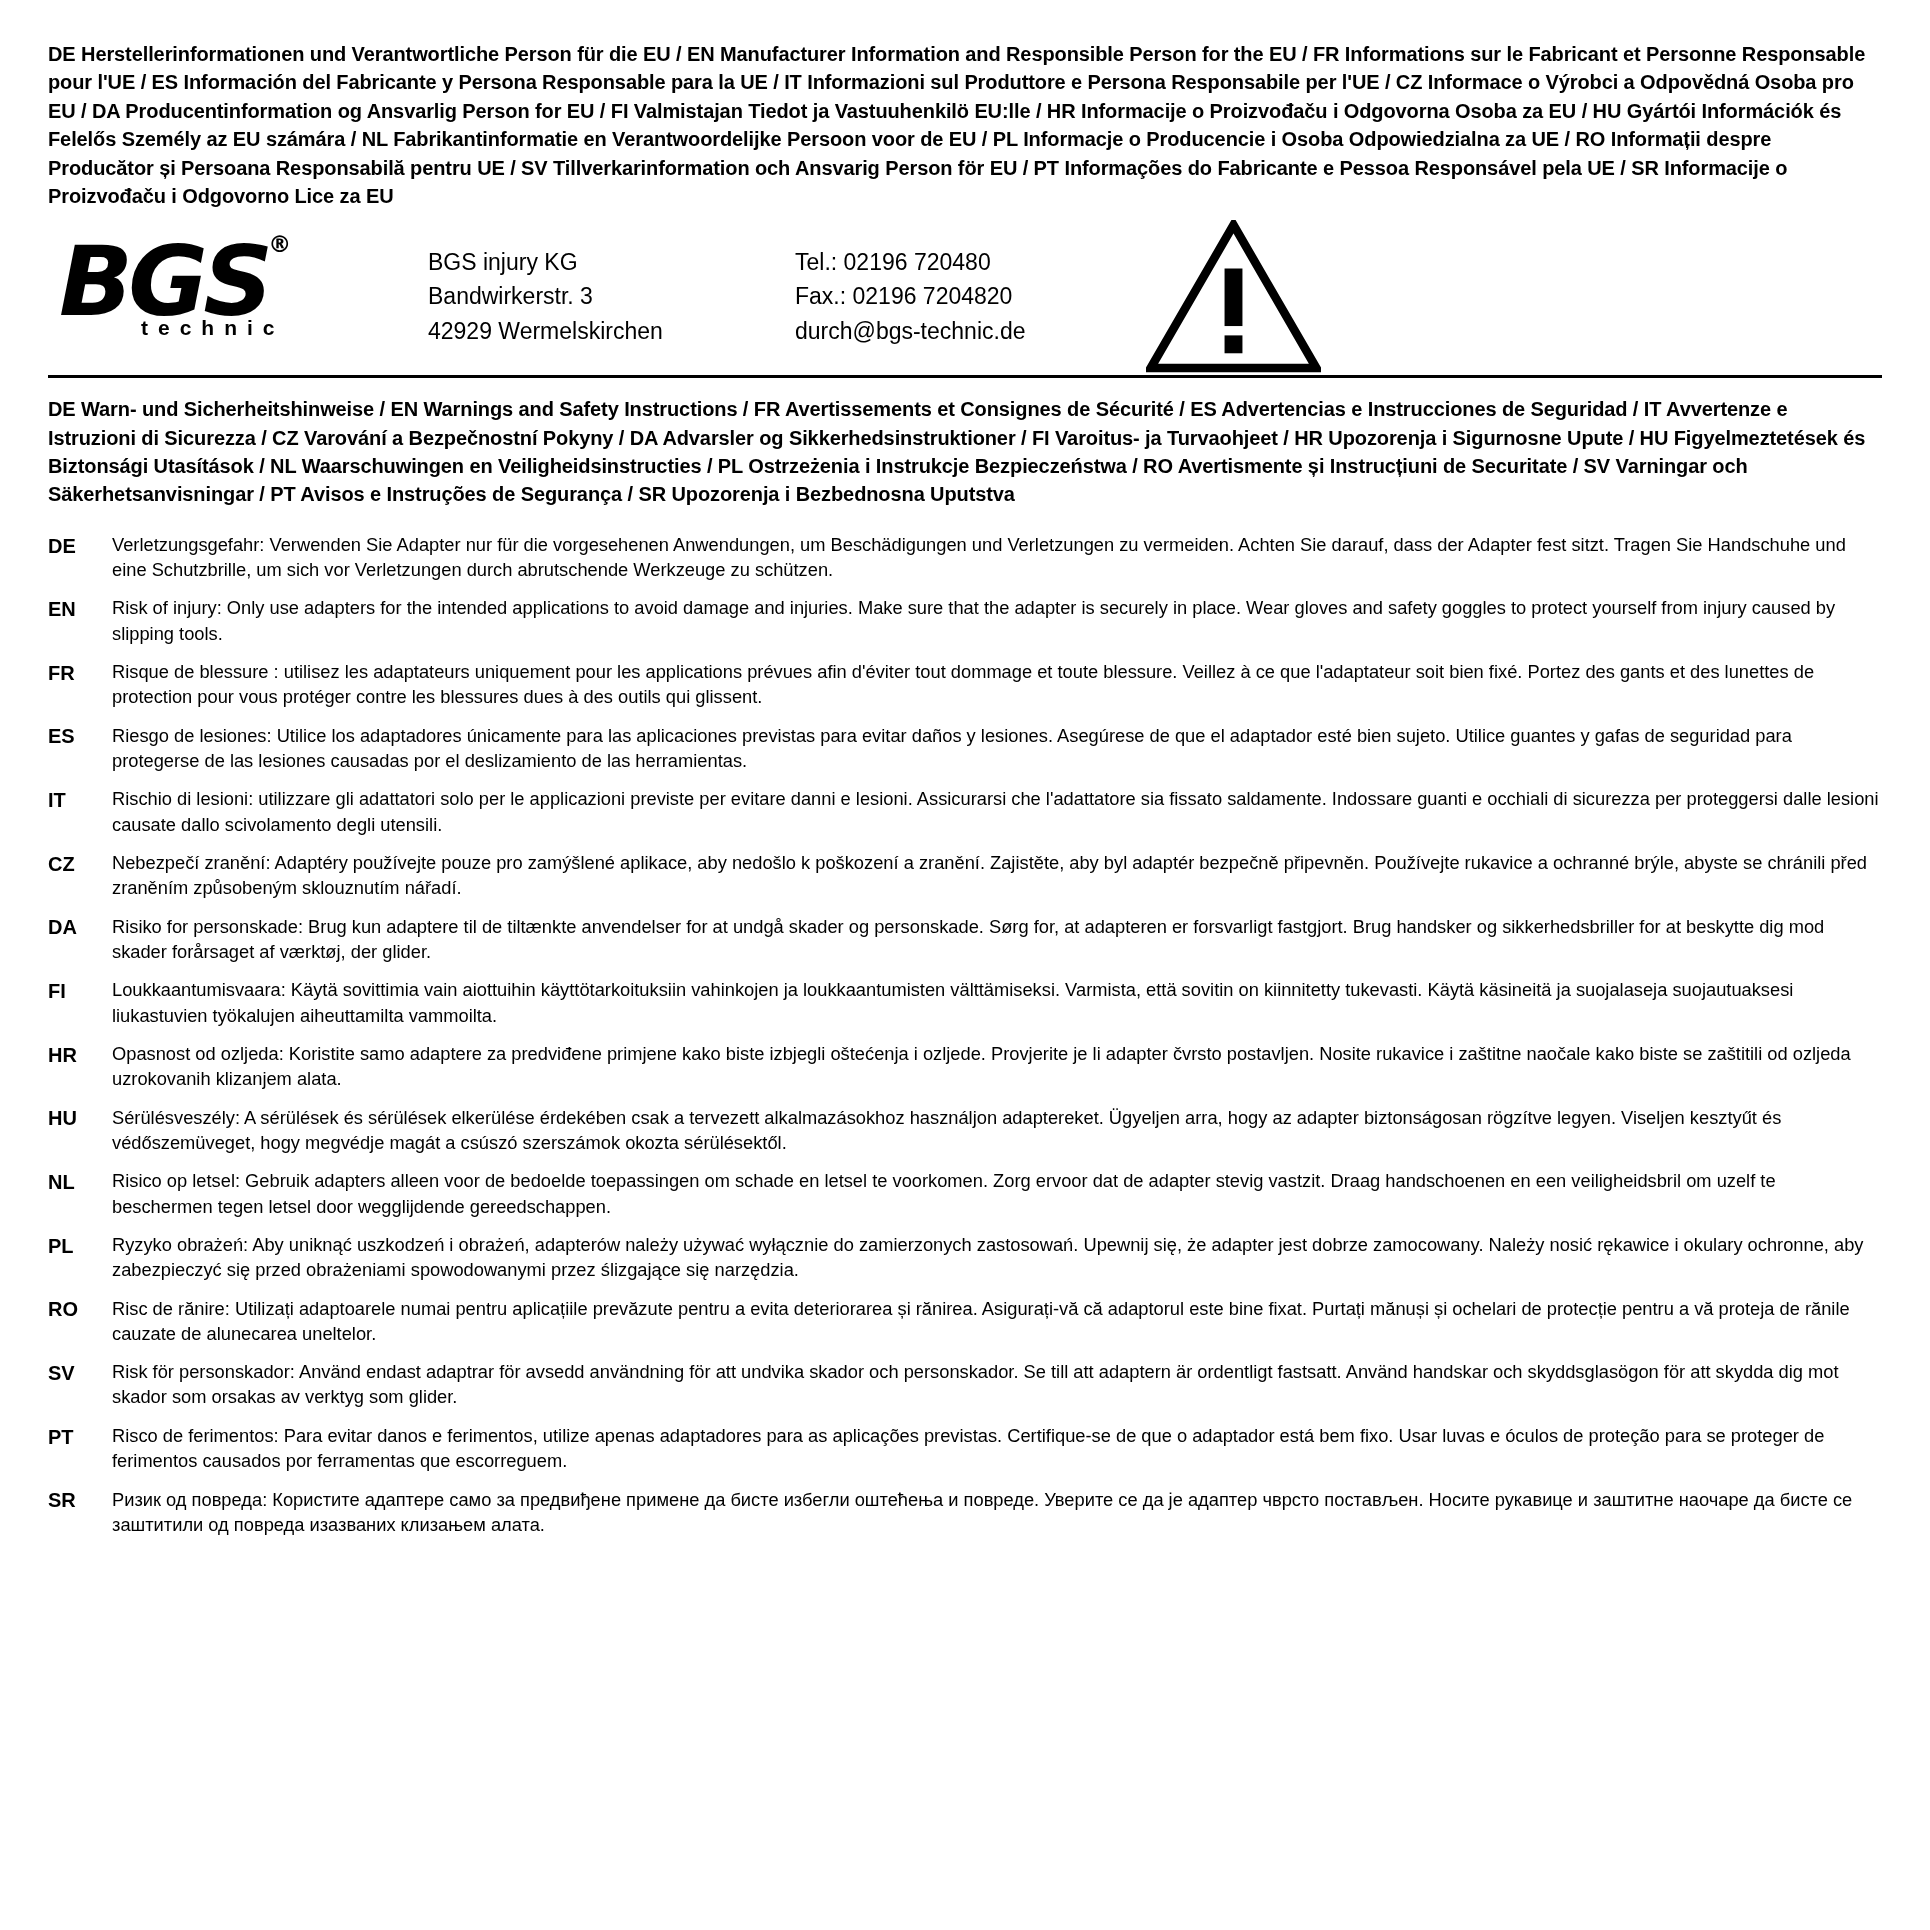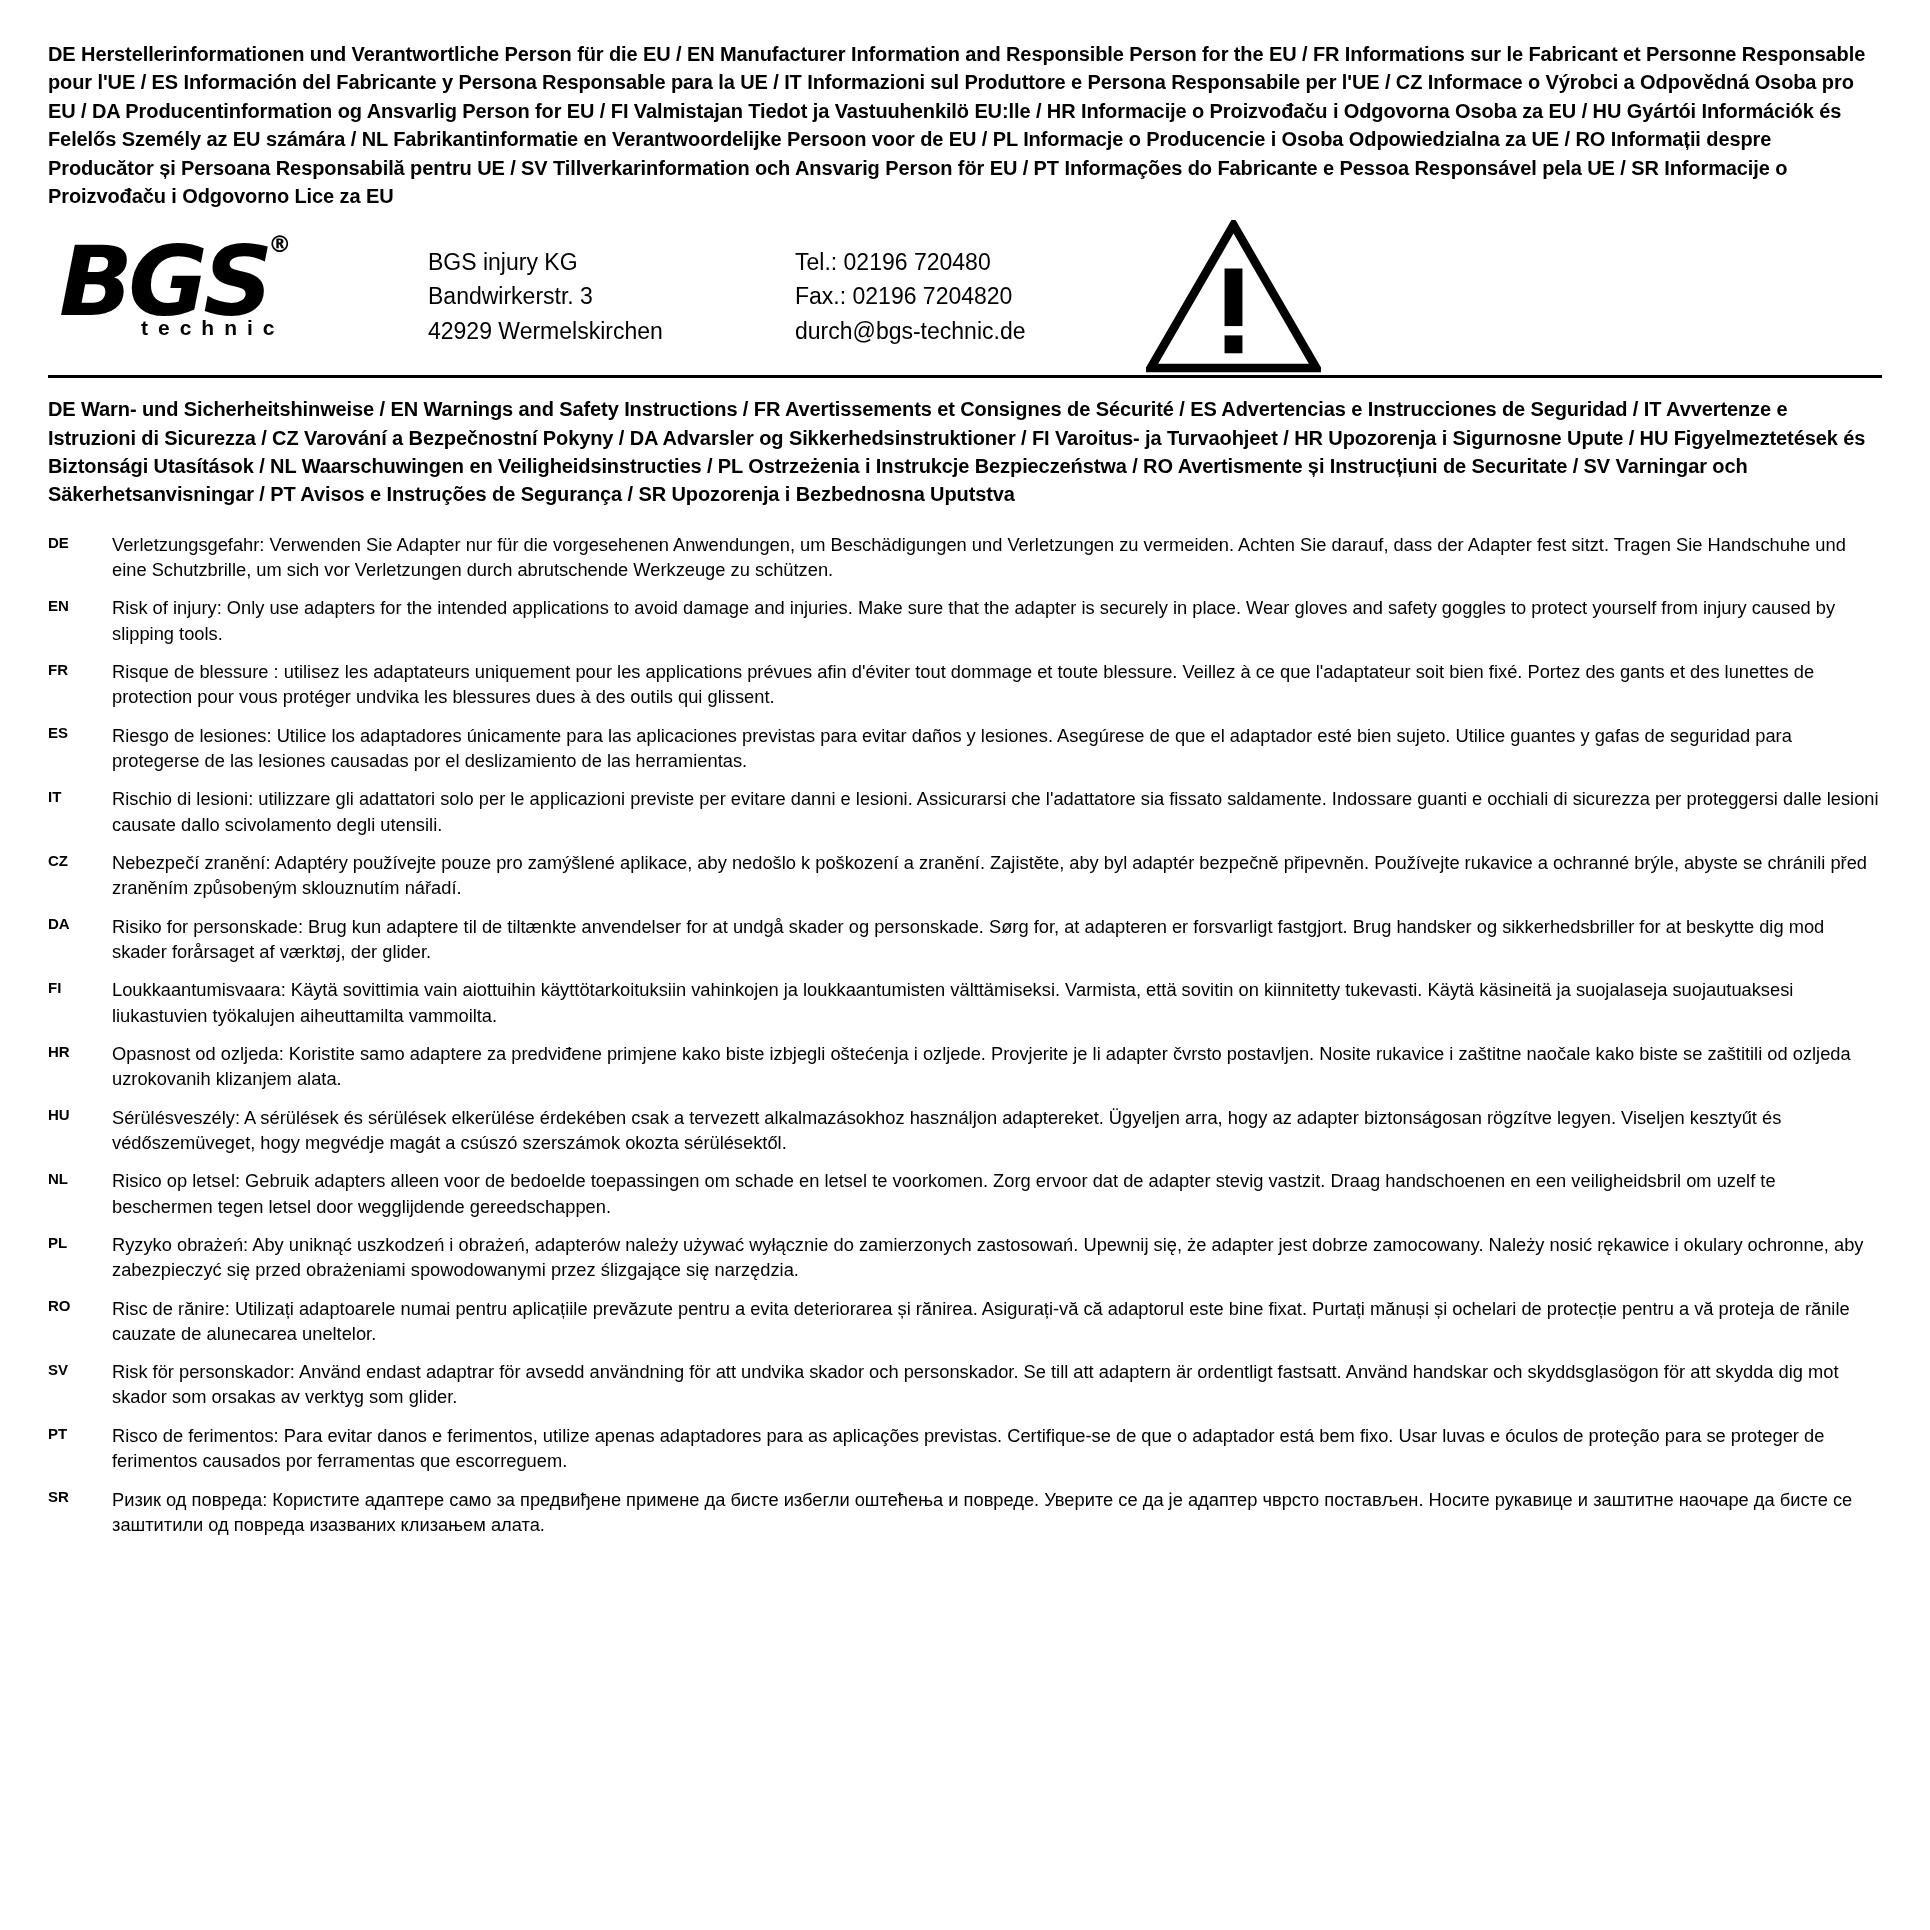--- a/index.html
+++ b/index.html
@@ -106,21 +106,21 @@
 
   
   .lang-list { margin-top: 6.2px; }
   .lang-row {
     display: flex;
     align-items: flex-start;
     margin-bottom: 13.2px;
   }
   .lang-code {
     flex: 0 0 64px;
-    font-size: 15px;
+    font-size: 20px;
     font-weight: bold;
     line-height: 1.38;
     padding-top: 0.8px;
   }
   .lang-text {
     flex: 1 1 auto;
     font-size: 18.3px;
     line-height: 1.38;
     max-width: 1767px;
   }
@@ -171,21 +171,21 @@
       <div class="lang-text">Verletzungsgefahr: Verwenden Sie Adapter nur für die vorgesehenen Anwendungen, um Beschädigungen und Verletzungen zu vermeiden. Achten Sie darauf, dass der Adapter fest sitzt. Tragen Sie Handschuhe und eine Schutzbrille, um sich vor Verletzungen durch abrutschende Werkzeuge zu schützen.</div>
     </div>
 
     <div class="lang-row">
       <div class="lang-code">EN</div>
       <div class="lang-text">Risk of injury: Only use adapters for the intended applications to avoid damage and injuries. Make sure that the adapter is securely in place. Wear gloves and safety goggles to protect yourself from injury caused by slipping tools.</div>
     </div>
 
     <div class="lang-row">
       <div class="lang-code">FR</div>
-      <div class="lang-text">Risque de blessure : utilisez les adaptateurs uniquement pour les applications prévues afin d'éviter tout dommage et toute blessure. Veillez à ce que l'adaptateur soit bien fixé. Portez des gants et des lunettes de protection pour vous protéger undvika les blessures dues à des outils qui glissent.</div>
+      <div class="lang-text">Risque de blessure : utilisez les adaptateurs uniquement pour les applications prévues afin d'éviter tout dommage et toute blessure. Veillez à ce que l'adaptateur soit bien fixé. Portez des gants et des lunettes de protection pour vous protéger contre les blessures dues à des outils qui glissent.</div>
     </div>
 
     <div class="lang-row">
       <div class="lang-code">ES</div>
       <div class="lang-text">Riesgo de lesiones: Utilice los adaptadores únicamente para las aplicaciones previstas para evitar daños y lesiones. Asegúrese de que el adaptador esté bien sujeto. Utilice guantes y gafas de seguridad para protegerse de las lesiones causadas por el deslizamiento de las herramientas.</div>
     </div>
 
     <div class="lang-row">
       <div class="lang-code">IT</div>
       <div class="lang-text">Rischio di lesioni: utilizzare gli adattatori solo per le applicazioni previste per evitare danni e lesioni. Assicurarsi che l'adattatore sia fissato saldamente. Indossare guanti e occhiali di sicurezza per proteggersi dalle lesioni causate dallo scivolamento degli utensili.</div>

